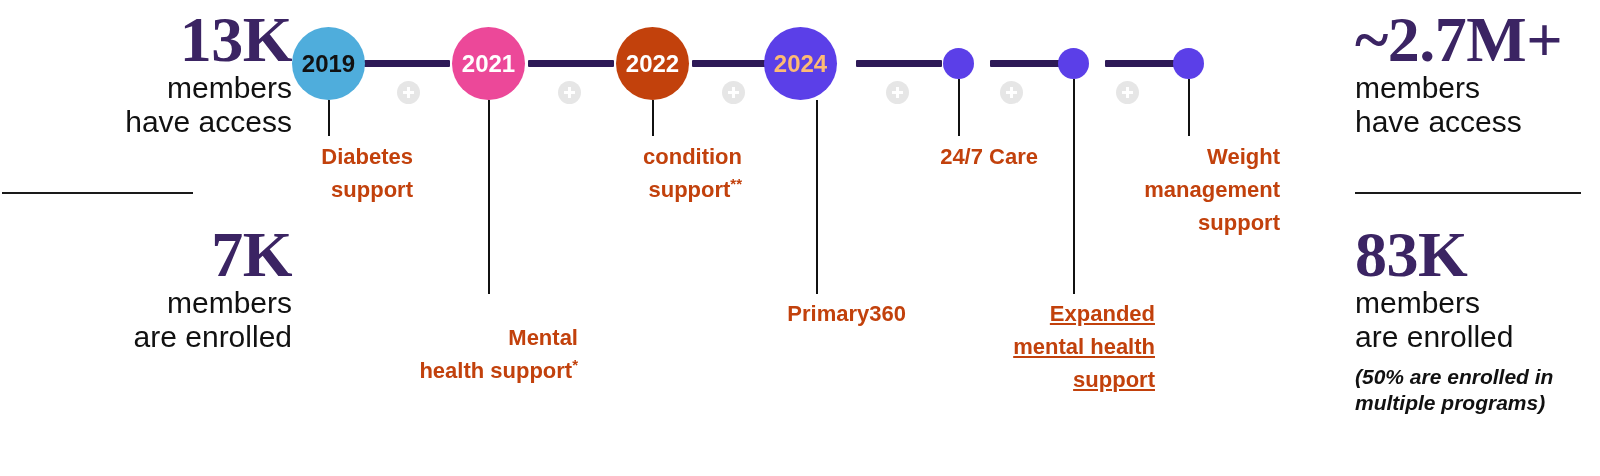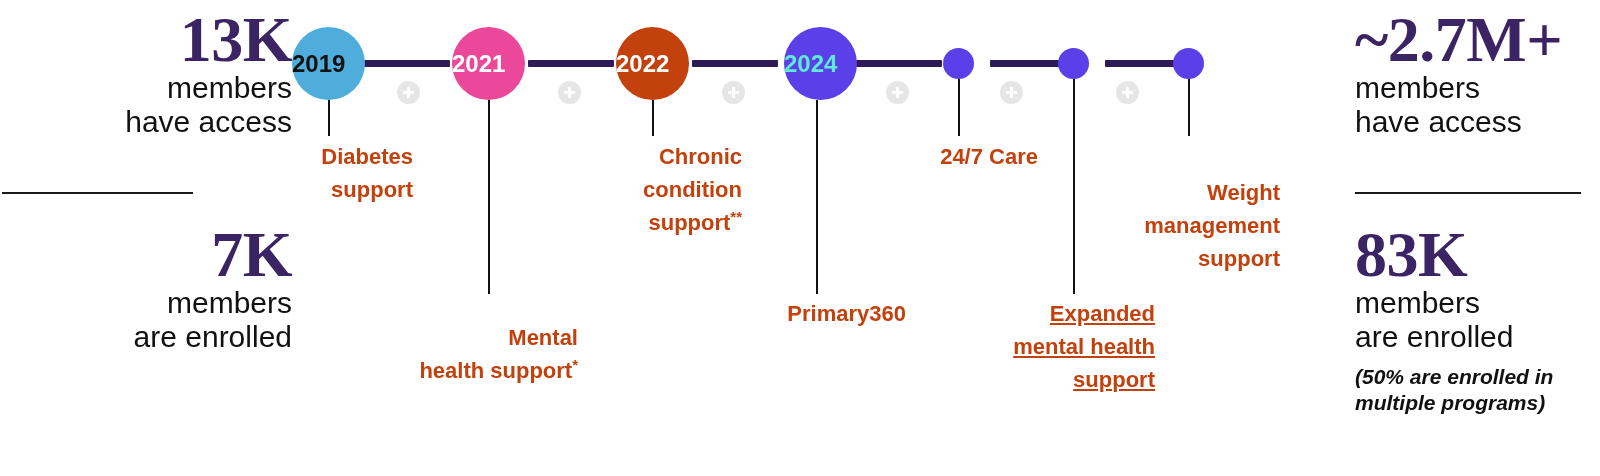--- a/index.html
+++ b/index.html
@@ -50,21 +50,21 @@
   
   .timeline { position:absolute; left:0; top:0; width:1320px; height:476px; }
 
   .rail {
     position:absolute; height:7px; background:#2E1A57;
     top:60px; border-radius:1px;
   }
 
   .node {
     position:absolute; border-radius:50%;
-    display:flex; align-items:center; 
+    display:flex; align-items:center; justify-content:center;
     font-weight:700; line-height:1;
   }
   .node-big   { width:73px; height:73px; font-size:24px; top:27px; }
   .node-small { width:31px; height:31px; top:48px; }
 
   .plus-badge {
     position:absolute; width:23px; height:23px; border-radius:50%;
     background:#E6E6E6; top:81px;
     display:flex; align-items:center; justify-content:center;
   }
@@ -130,21 +130,21 @@
 
   <div class="node node-big" style="left:292px; background:#4FADDC; color:#111111;">
     <span>2019</span>
   </div>
   <div class="node node-big" style="left:452px; background:#ec4899; color:#FFFFFF;">
     <span>2021</span>
   </div>
   <div class="node node-big" style="left:616px; background:#c2410c; color:#FFFFFF;">
     <span>2022</span>
   </div>
-  <div class="node node-big" style="left:784px; background:#5B3FE8; color:#5eead4;">
+  <div class="node node-big" style="left:764px; background:#5B3FE8; color:#fdba74;">
     <span>2024</span>
   </div>
 
   <div class="node node-small" style="left:943px;  background:#5B3FE8;"></div>
   <div class="node node-small" style="left:1058px; background:#5B3FE8;"></div>
   <div class="node node-small" style="left:1173px; background:#5B3FE8;"></div>
 
   <div class="plus-badge" style="left:397px;">
     <span class="bar-h"></span>
     <span class="bar-v"></span>
@@ -178,30 +178,29 @@
   <div class="leader" style="left:488px;  top:100px; height:194px;"></div>
   <div class="leader" style="left:816px;  top:100px; height:194px;"></div>
   <div class="leader" style="left:1073px; top:79px;  height:215px;"></div>
 
   <div class="node-label" style="left:243px; top:140px; width:170px;">
     <div>Diabetes</div>
     <div>support</div>
   </div>
 
   <div class="node-label" style="left:562px; top:140px; width:180px;">
-    <div>Chronic</div>
     <div>condition</div>
     <div>support<sup>**</sup></div>
   </div>
 
   <div class="node-label" style="left:878px; top:140px; width:160px;">
     <div>24/7 Care</div>
   </div>
 
-  <div class="node-label" style="left:1098px; top:140px; width:182px;margin-top:36px;">
+  <div class="node-label" style="left:1098px; top:140px; width:182px;">
     <div>Weight</div>
     <div>management</div>
     <div>support</div>
   </div>
 
   <div class="node-label" style="left:398px; top:297px; width:180px;margin-top:24px;">
     <div>Mental</div>
     <div>health support<sup>*</sup></div>
   </div>
 

